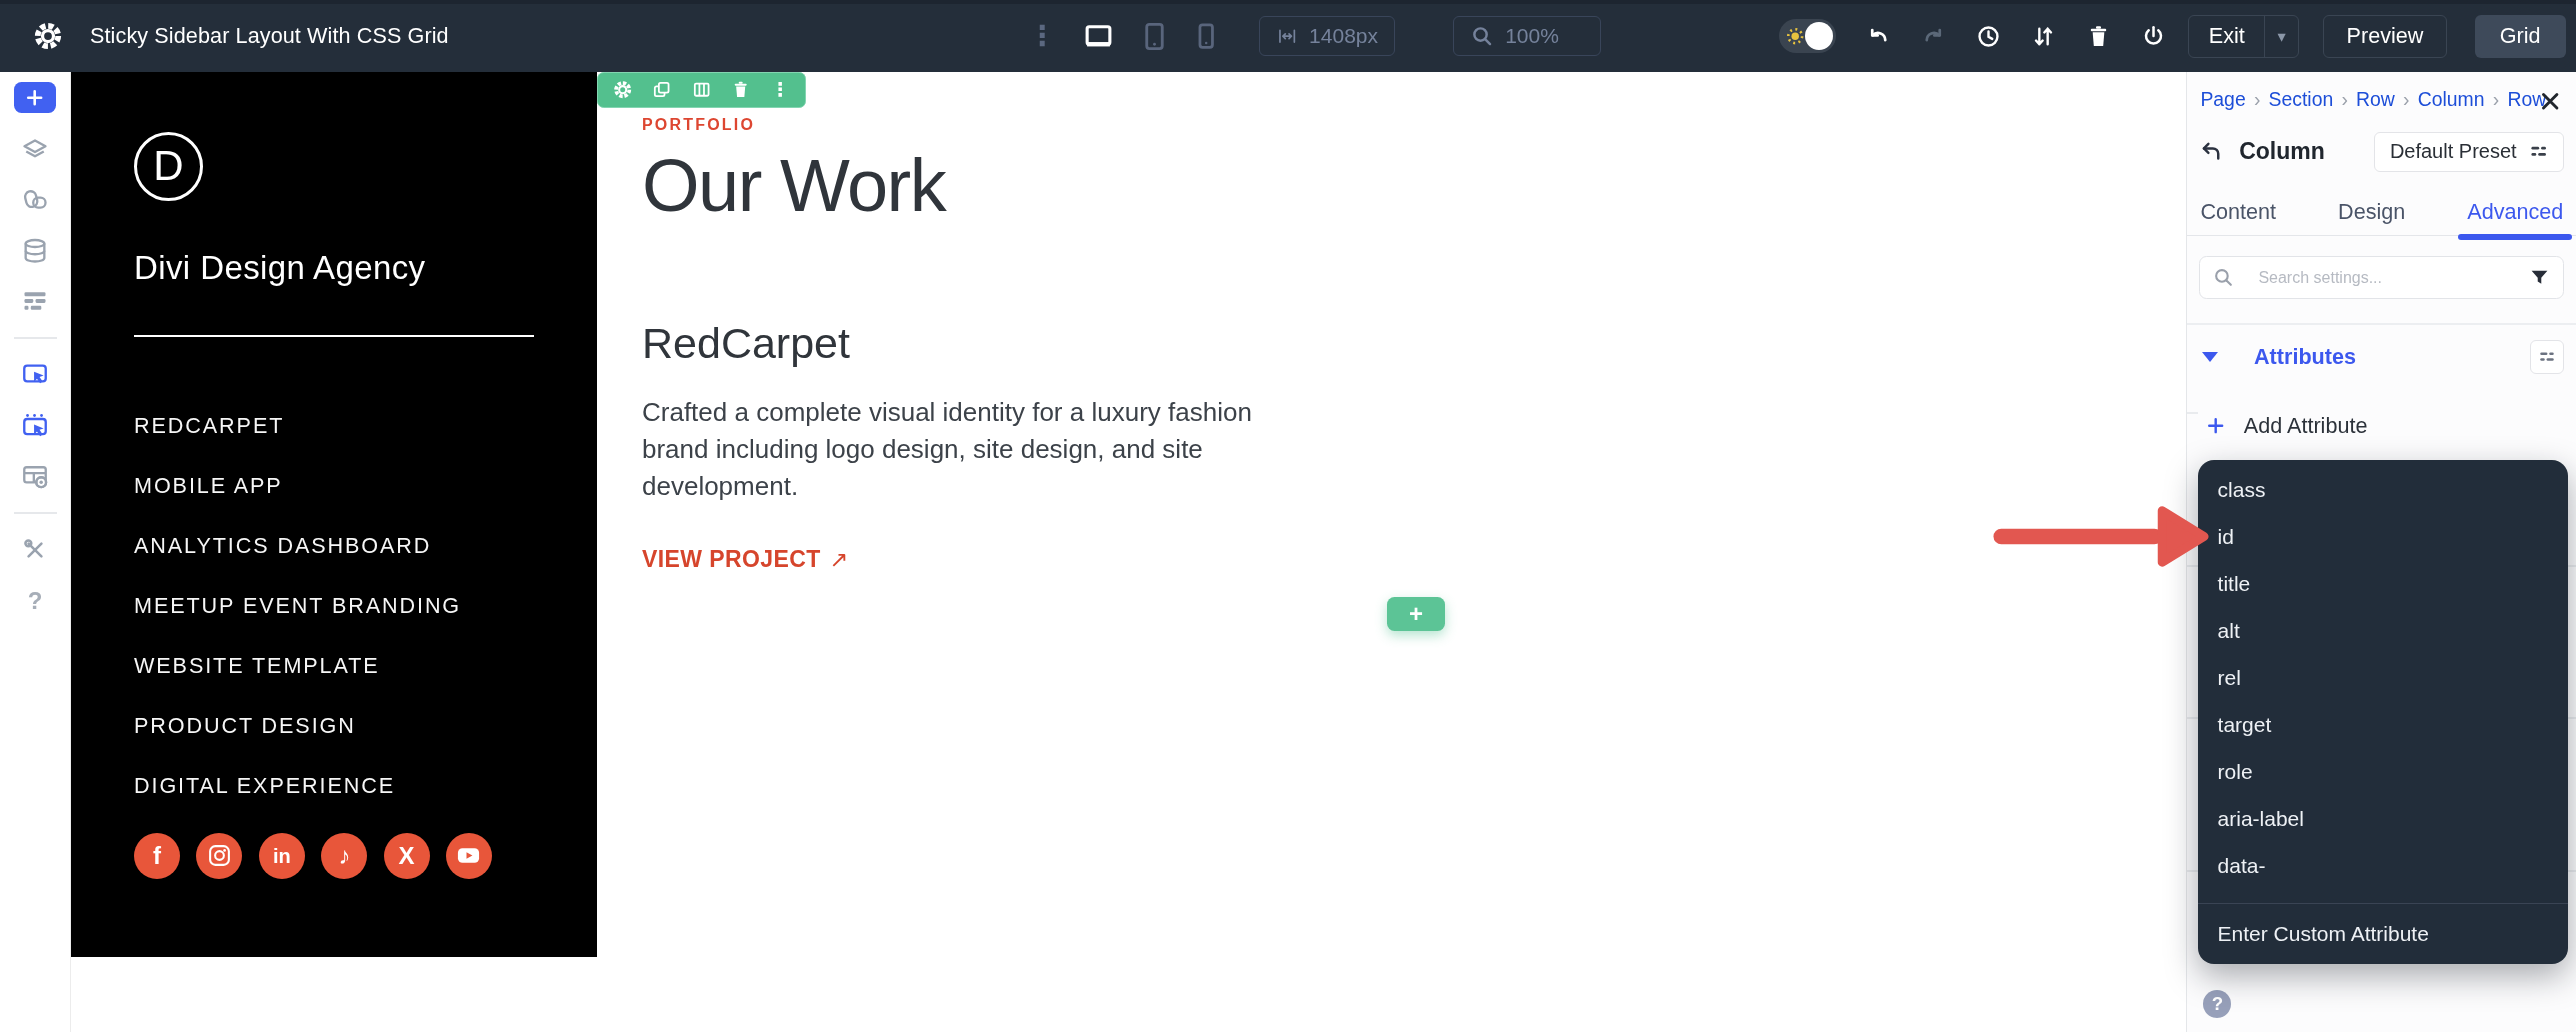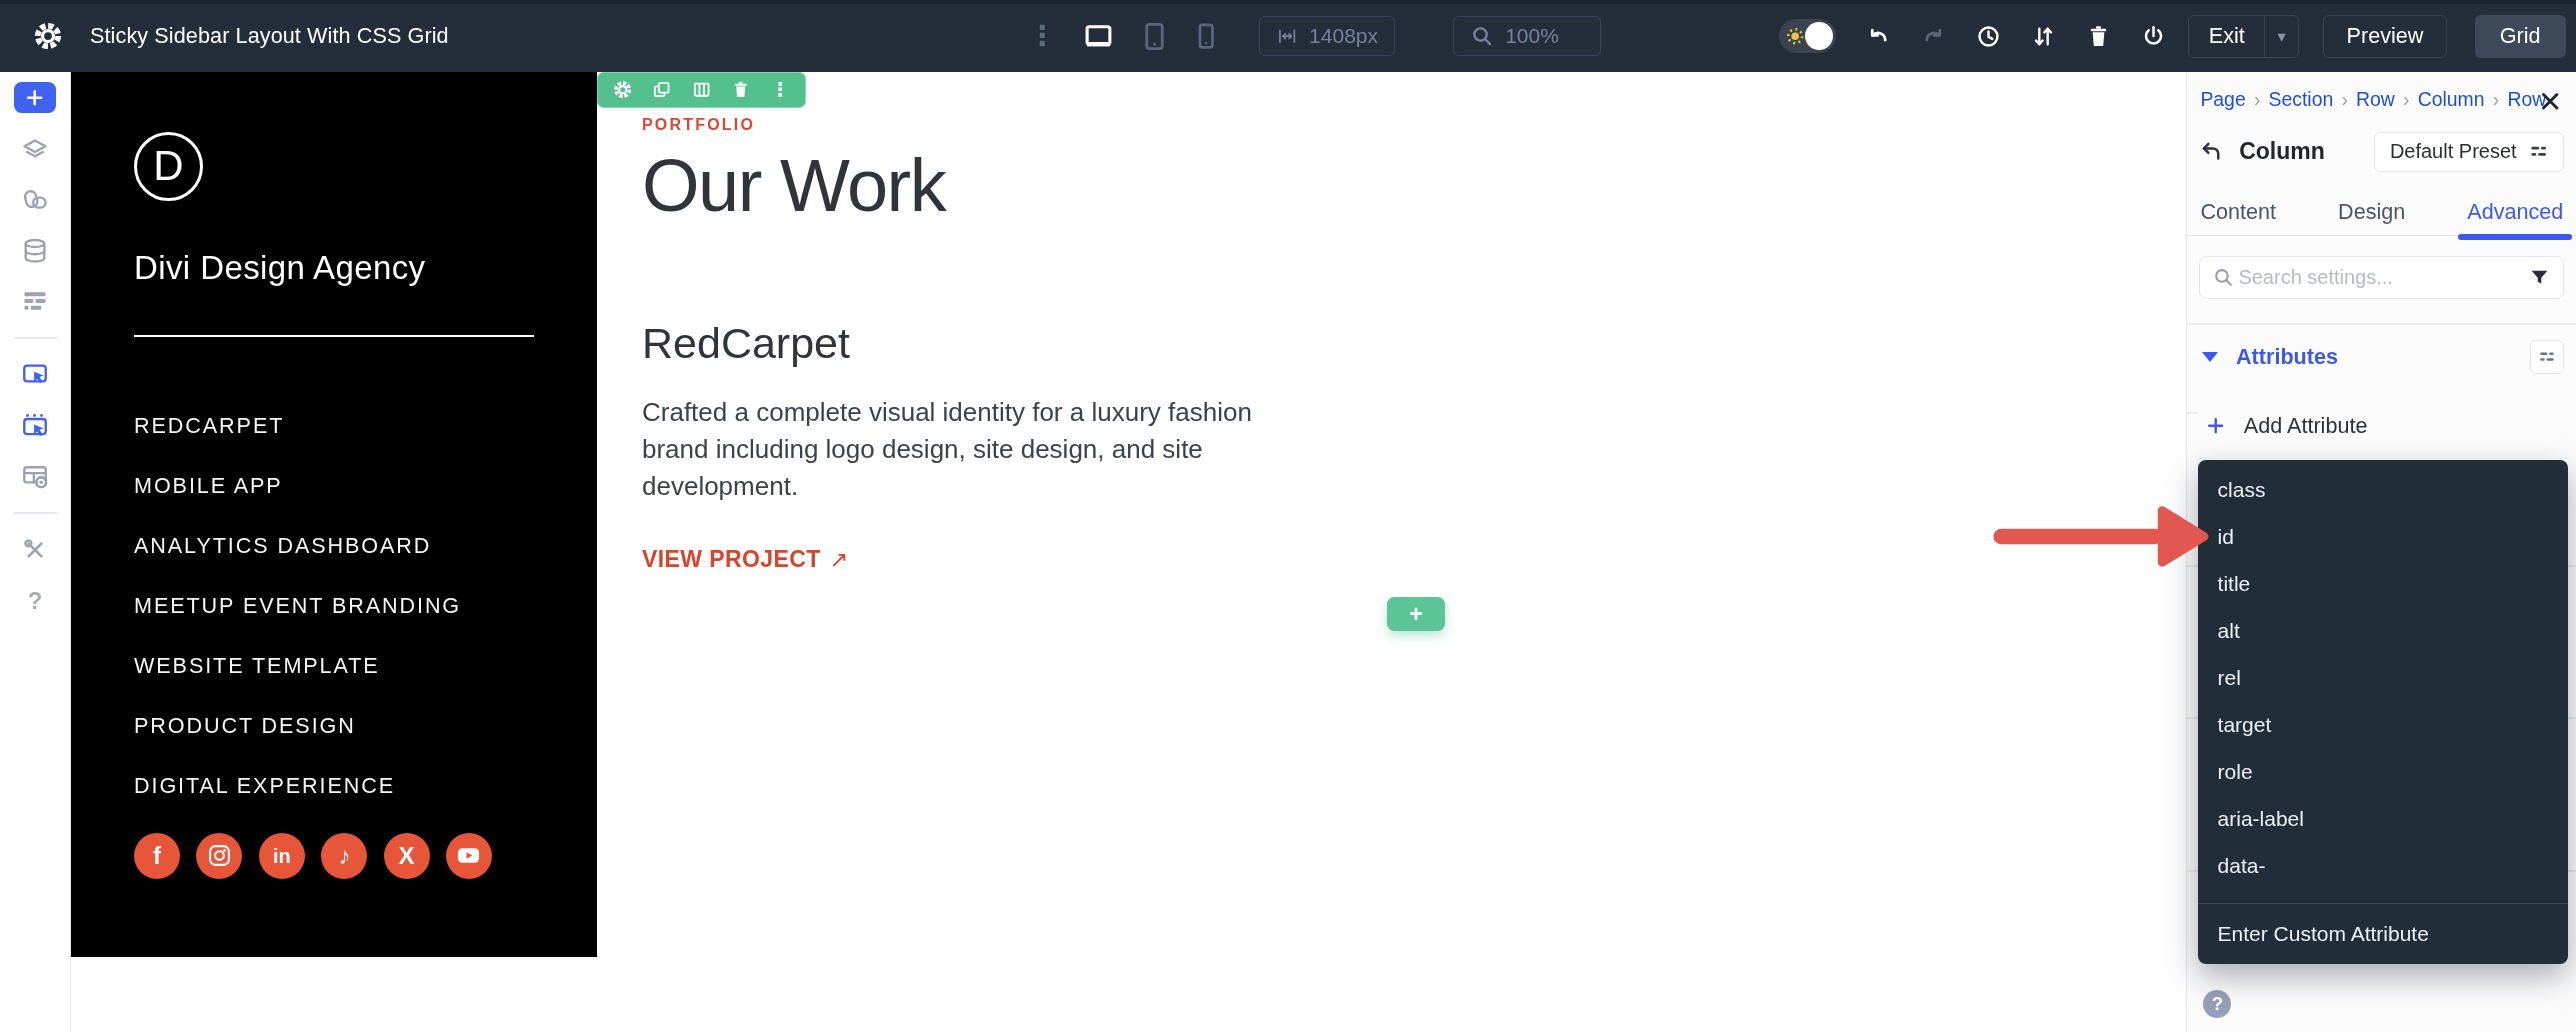--- a/index.html
+++ b/index.html
@@ -111,41 +111,41 @@
   .tab { font-size:21.6px; color:#4a5468; font-weight:500; cursor:pointer; }
   .tab + .tab { margin-left:34px; }
   .tab--active { color:#3c58ee; position:relative; }
   .tab--active::after { content:""; position:absolute; left:-9px; right:-9px; bottom:-15px; height:5.2px;
     background:#3c58ee; border-radius:3px; }
   .tab-caret { margin-left:auto; color:#2c323c; font-size:18px; }
   .tab-device { margin-left:16.4px; width:30px; height:30px; color:#20262e; }
   .search-row { position:absolute; left:12px; right:12px; top:184px; height:43px; background:#fff;
     border:1.5px solid #e2e4e8; border-radius:7.5px; display:flex; align-items:center; padding:0 13.4px; }
   .search-row .mag { width:21px; height:21px; color:#9aa0ab; flex:none; }
-  .search-input { flex:1; margin-left:4px; border:none; outline:none; background:transparent;
-    font-size:20px; color:#333; font-family:inherit; min-width:0; }
+  .search-input { flex:1; margin-left:24px; border:none; outline:none; background:transparent;
+    font-size:16px; color:#333; font-family:inherit; min-width:0; }
   .search-input::placeholder { color:#b6bac2; }
   .search-row .funnel { width:21px; height:21px; color:#272d38; flex:none; }
   .panel-divider { position:absolute; left:0; right:0; top:251px; height:1.5px; background:#eceef1; }
   .attributes-row { position:absolute; left:15px; right:12px; top:267px; height:36px; display:flex; align-items:center; }
   .attr-tri { width:0; height:0; border-left:8.2px solid transparent; border-right:8.2px solid transparent;
     border-top:10.4px solid #3c58ee; }
-  .attr-label { margin-left:18px; font-size:21.6px; font-weight:700; color:#3c58ee; }
+  .attr-label { margin-left:36px; font-size:21.6px; font-weight:700; color:#3c58ee; }
   .attr-preset { margin-left:auto; width:34px; height:34px; border:1.5px solid #e3e4e8; background:#fff;
     border-radius:6px; display:grid; place-items:center; color:#6b7280; }
   .attr-preset svg { width:18px; height:18px; }
   .add-attr { position:absolute; left:19.4px; top:341px; display:flex; align-items:center; gap:18px; cursor:pointer; }
   .add-attr .plus { width:19.4px; height:19.4px; color:#3c58ee; }
   .add-attr .lbl { font-size:21.6px; color:#2c323a; }
   .row-line { position:absolute; height:1.5px; background:#e9ebee; }
   .row-line.l { left:0; width:11.2px; }
   .row-line.r { right:0; width:9px; }
 
   .attr-dropdown { position:absolute; left:11.2px; top:388px; width:370px; height:504px; background:#222d3a;
-    border-radius:8px; box-shadow:0 12px 33px rgba(15,21,32,.35); padding-top:6px; z-index:5; }
+    border-radius:16px; box-shadow:0 12px 33px rgba(15,21,32,.35); padding-top:6px; z-index:5; }
   .dd-item { height:47px; display:flex; align-items:center; padding-left:19.4px; color:#eef1f5;
     font-size:21px; cursor:pointer; }
   .dd-footer { position:absolute; left:0; right:0; bottom:0; height:61px; border-top:1.5px solid #3a4454;
     display:flex; align-items:center; padding-left:19.4px; color:#eef1f5; font-size:21px; cursor:pointer; }
   .help-btn { position:absolute; left:16.4px; top:918px; width:28px; height:28px; border-radius:50%;
     background:#97a0ba; color:#fff; font-size:18.7px; font-weight:700; display:grid; place-items:center; }
 
   
   .red-arrow { position:absolute; left:1989px; top:501px; width:224px; height:71px; z-index:30; pointer-events:none; }
 </style>

